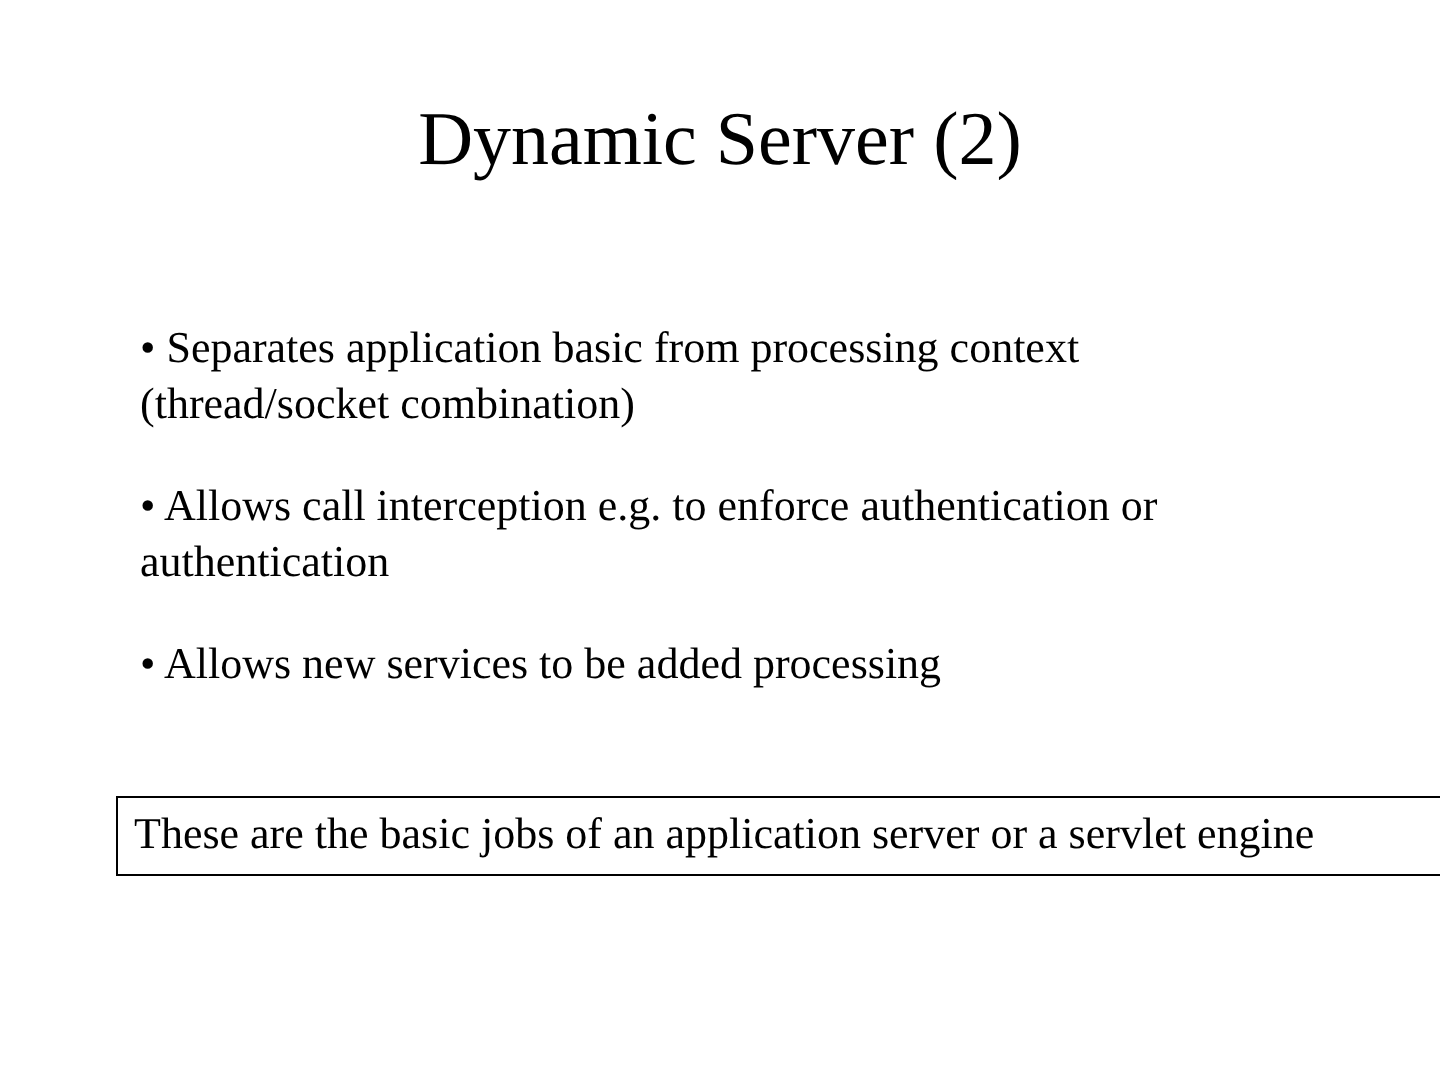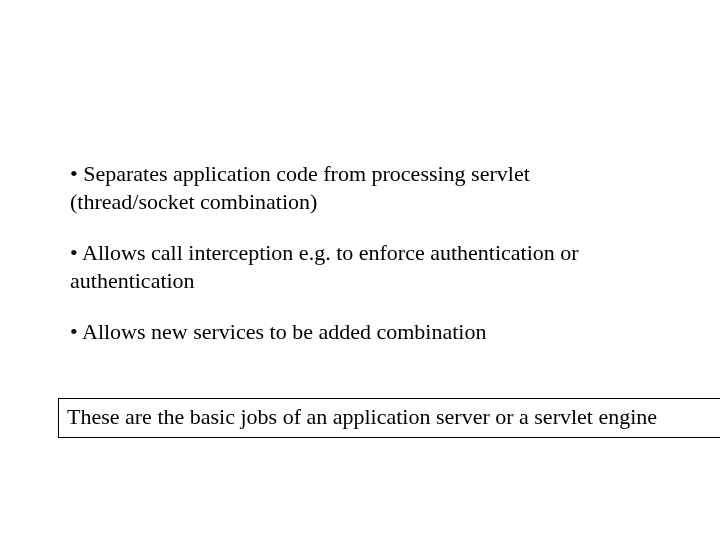--- a/index.html
+++ b/index.html
@@ -46,23 +46,24 @@
     padding: 4px 8px 6px 8px;
     font-size: 22px;
     line-height: 1.25;
     box-sizing: border-box;
   }
 </style>
 </head>
 <body>
 
 <div class="slide">
+  <div class="title">Dynamic Server (2)</div>
 
   <div class="body">
-    <div class="bullet">• Separates application code from processing servlet (thread/socket combination)</div>
+    <div class="bullet">• Separates application basic from processing context (thread/socket combination)</div>
     <div class="bullet">• Allows call interception e.g. to enforce authentication or authentication</div>
-    <div class="bullet">• Allows new services to be added combination</div>
+    <div class="bullet">• Allows new services to be added processing</div>
   </div>
 
   <div class="note-box">
     <span>These are the basic jobs of an application server or a servlet engine</span>
   </div>
 </div>
 
 </body></html>

